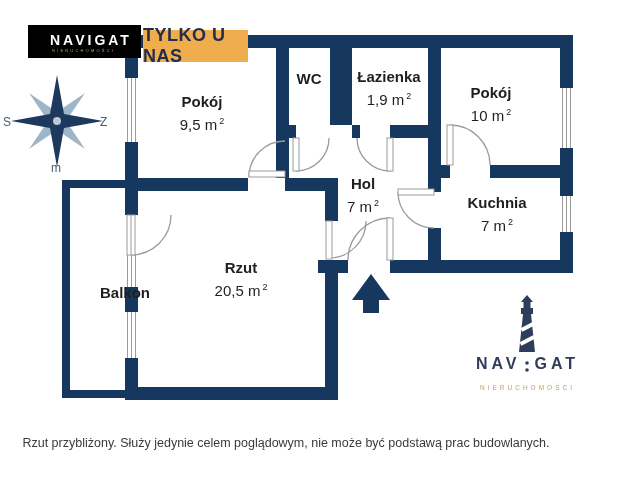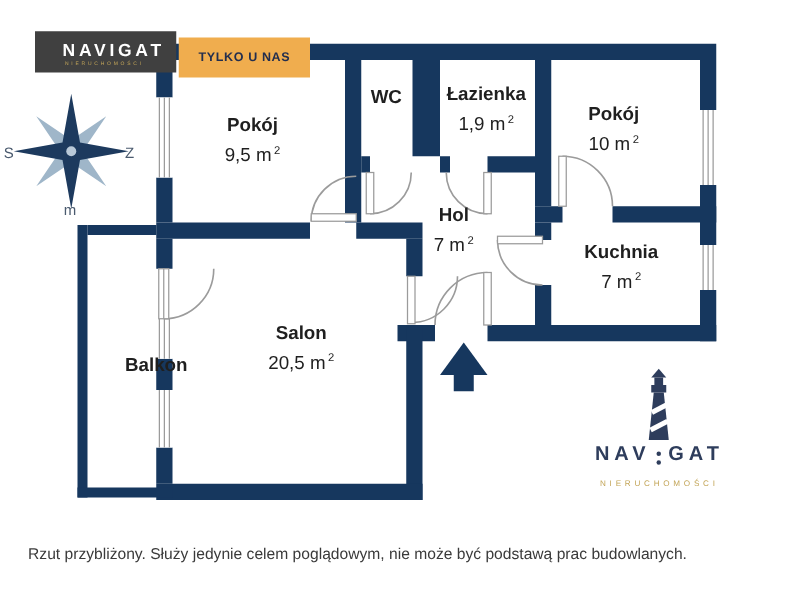--- a/index.html
+++ b/index.html
@@ -5,25 +5,25 @@
   html,body{margin:0;padding:0;background:#ffffff;}
   body{width:638px;height:480px;position:relative;font-family:"Liberation Sans",sans-serif;overflow:hidden;}
   .plan{position:absolute;left:0;top:0;width:638px;height:480px;}
   .wall{position:absolute;background:#16375e;}
   .bwall{position:absolute;background:#16375e;}
   .svg-overlay{position:absolute;left:0;top:0;width:638px;height:480px;pointer-events:none;}
   .room-label{position:absolute;transform:translate(-50%,-50%);text-align:center;color:#1f1f1f;white-space:nowrap;}
   .room-name{font-weight:bold;font-size:15px;line-height:19px;}
   .room-area{font-size:15px;line-height:20px;}
   .room-area sup{font-size:9px;margin-left:2px;}
-  .logo-box{position:absolute;left:28px;top:25px;width:113px;height:33px;background:#404040;color:#ffffff;z-index:5;}
+  .logo-box{position:absolute;left:28px;top:25px;width:113px;height:33px;background:#000000;color:#ffffff;z-index:5;}
   .logo-text{position:absolute;left:22px;top:7px;font-size:14px;font-weight:bold;letter-spacing:3px;}
   .logo-sub{position:absolute;left:24px;top:23px;font-size:4px;letter-spacing:2.2px;color:#c3a558;}
   .badge{position:absolute;left:143px;top:30px;width:105px;height:32px;background:#f0ad4e;z-index:5;display:flex;align-items:center;justify-content:center;}
-  .badge-text{color:#232e4e;font-weight:bold;font-size:10px;letter-spacing:0.5px;}
+  .badge-text{color:#232e4e;font-weight:bold;font-size:18px;letter-spacing:0.5px;}
   .watermark{position:absolute;left:455px;top:300px;width:145px;height:95px;z-index:2;}
   .wm-text{position:absolute;top:55px;left:0;width:145px;text-align:center;color:#2e3d5c;font-weight:bold;font-size:16px;letter-spacing:4px;}
   .wm-left{margin-right:14px;}
   .wm-sub{position:absolute;top:84px;left:0;width:145px;text-align:center;color:#c3a558;font-size:6.5px;letter-spacing:3px;}
   .disclaimer{position:absolute;left:0;top:436px;width:572px;text-align:center;font-size:12.5px;color:#3a3a3a;}
 </style>
 </head>
 <body>
 
 <div class="plan">
@@ -156,30 +156,30 @@
     <div class="room-name">WC</div>
   </div>
   <div class="room-label" style="left:389px;top:88px;">
     <div class="room-name">Łazienka</div>
     <div class="room-area"><span>1,9 m</span><sup>2</sup></div>
   </div>
   <div class="room-label" style="left:491px;top:104px;">
     <div class="room-name">Pokój</div>
     <div class="room-area"><span>10 m</span><sup>2</sup></div>
   </div>
-  <div class="room-label" style="left:363px;top:185px;">
+  <div class="room-label" style="left:363px;top:195px;">
     <div class="room-name">Hol</div>
     <div class="room-area"><span>7 m</span><sup>2</sup></div>
   </div>
   <div class="room-label" style="left:497px;top:214px;">
     <div class="room-name">Kuchnia</div>
     <div class="room-area"><span>7 m</span><sup>2</sup></div>
   </div>
   <div class="room-label" style="left:241px;top:279px;">
-    <div class="room-name">Salon</div>
+    <div class="room-name">Rzut</div>
     <div class="room-area"><span>20,5 m</span><sup>2</sup></div>
   </div>
   <div class="room-label" style="left:93px;top:292px;margin-left:32px;">
     <div class="room-name">Balkon</div>
   </div>
 
   <div class="logo-box">
     <div class="logo-text">NAVIGAT</div>
     <div class="logo-sub">NIERUCHOMOŚCI</div>
   </div>

